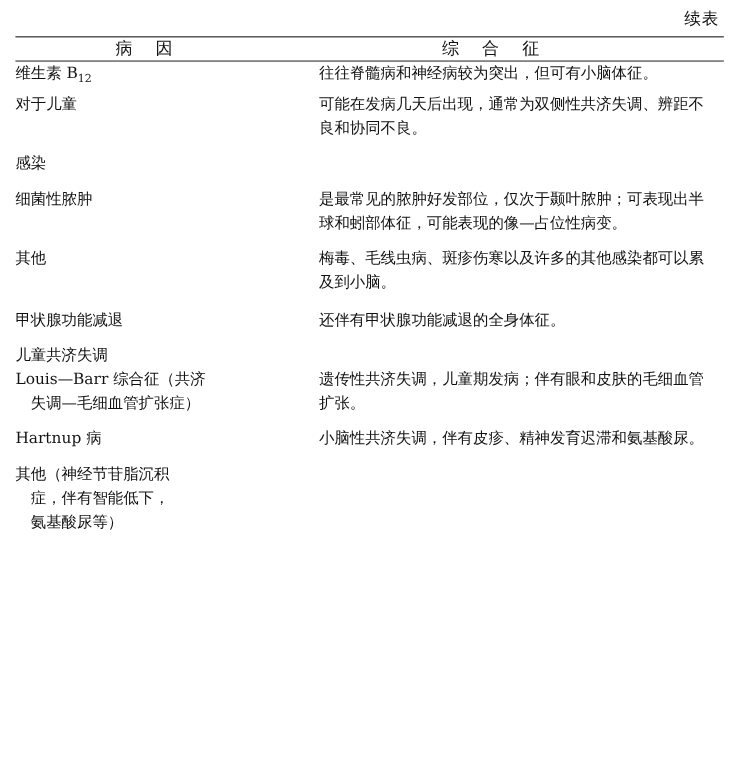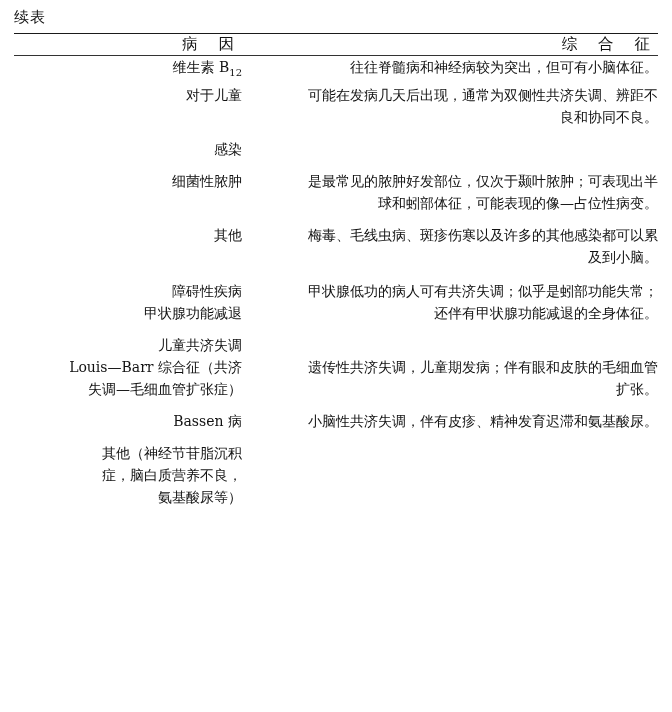--- a/index.html
+++ b/index.html
@@ -16,20 +16,21 @@
     overflow: hidden;
   }
   .page {
     width: 672px;
     height: 712px;
     position: relative;
     box-sizing: border-box;
     padding: 0 14px;
   }
   .cont-label {
+    text-align: right;
     font-size: 15px;
     letter-spacing: 1px;
     padding-right: 4px;
     margin-top: 8px;
     margin-bottom: 6px;
     font-family: Liberation Serif, serif;
   }
   .rule {
     height: 1px;
     background: #1a1a1a;
@@ -40,21 +41,20 @@
     background: #333333;
   }
   table.tbl {
     width: 100%;
     border-collapse: collapse;
     table-layout: fixed;
   }
   table.tbl td {
     vertical-align: top;
     padding: 0;
-    text-align: right;
   }
   .col-a { width: 228px; }
   .col-b { width: auto; }
 
   .head-row td {
     text-align: center;
     font-size: 15.5px;
     letter-spacing: 8px;
     padding: 6px 0 7px 0;
     font-family: "DejaVu Serif", "Liberation Serif", serif;
@@ -182,26 +182,20 @@
           <span class="line">及到小脑。</span>
         </td>
       </tr>
 
       <tr class="group-gap">
           <td></td>
           <td></td>
         </tr>
 
 
-      <tr>
-        <td class="cell cause indent1">障碍性疾病</td>
-        <td class="cell syn">
-          <span class="line">甲状腺低功的病人可有共济失调；似乎是蚓部功能失常；</span>
-        </td>
-      </tr>
 
       <tr>
         <td class="cell cause indent1">甲状腺功能减退</td>
         <td class="cell syn">
           <span class="line">还伴有甲状腺功能减退的全身体征。</span>
         </td>
       </tr>
 
       <tr class="spacer-row">
           <td></td>
@@ -223,36 +217,36 @@
           <span class="line">扩张。</span>
         </td>
       </tr>
 
       <tr class="spacer-row">
           <td></td>
           <td></td>
         </tr>
 
       <tr>
-        <td class="cell cause hang">Bassen 病</td>
+        <td class="cell cause hang">Hartnup 病</td>
         <td class="cell syn">
           <span class="line">小脑性共济失调，伴有皮疹、精神发育迟滞和氨基酸尿。</span>
         </td>
       </tr>
 
       <tr class="spacer-row">
           <td></td>
           <td></td>
         </tr>
 
 
       <tr>
         <td class="cell cause hang">
           <span>其他（神经节苷脂沉积</span>
-          <span class="sub">症，脑白质营养不良，</span>
+          <span class="sub">症，伴有智能低下，</span>
           <span class="sub">氨基酸尿等）</span>
         </td>
         <td class="cell syn"></td>
       </tr>
 
     </tbody>
   </table>
 
 </div>
 

